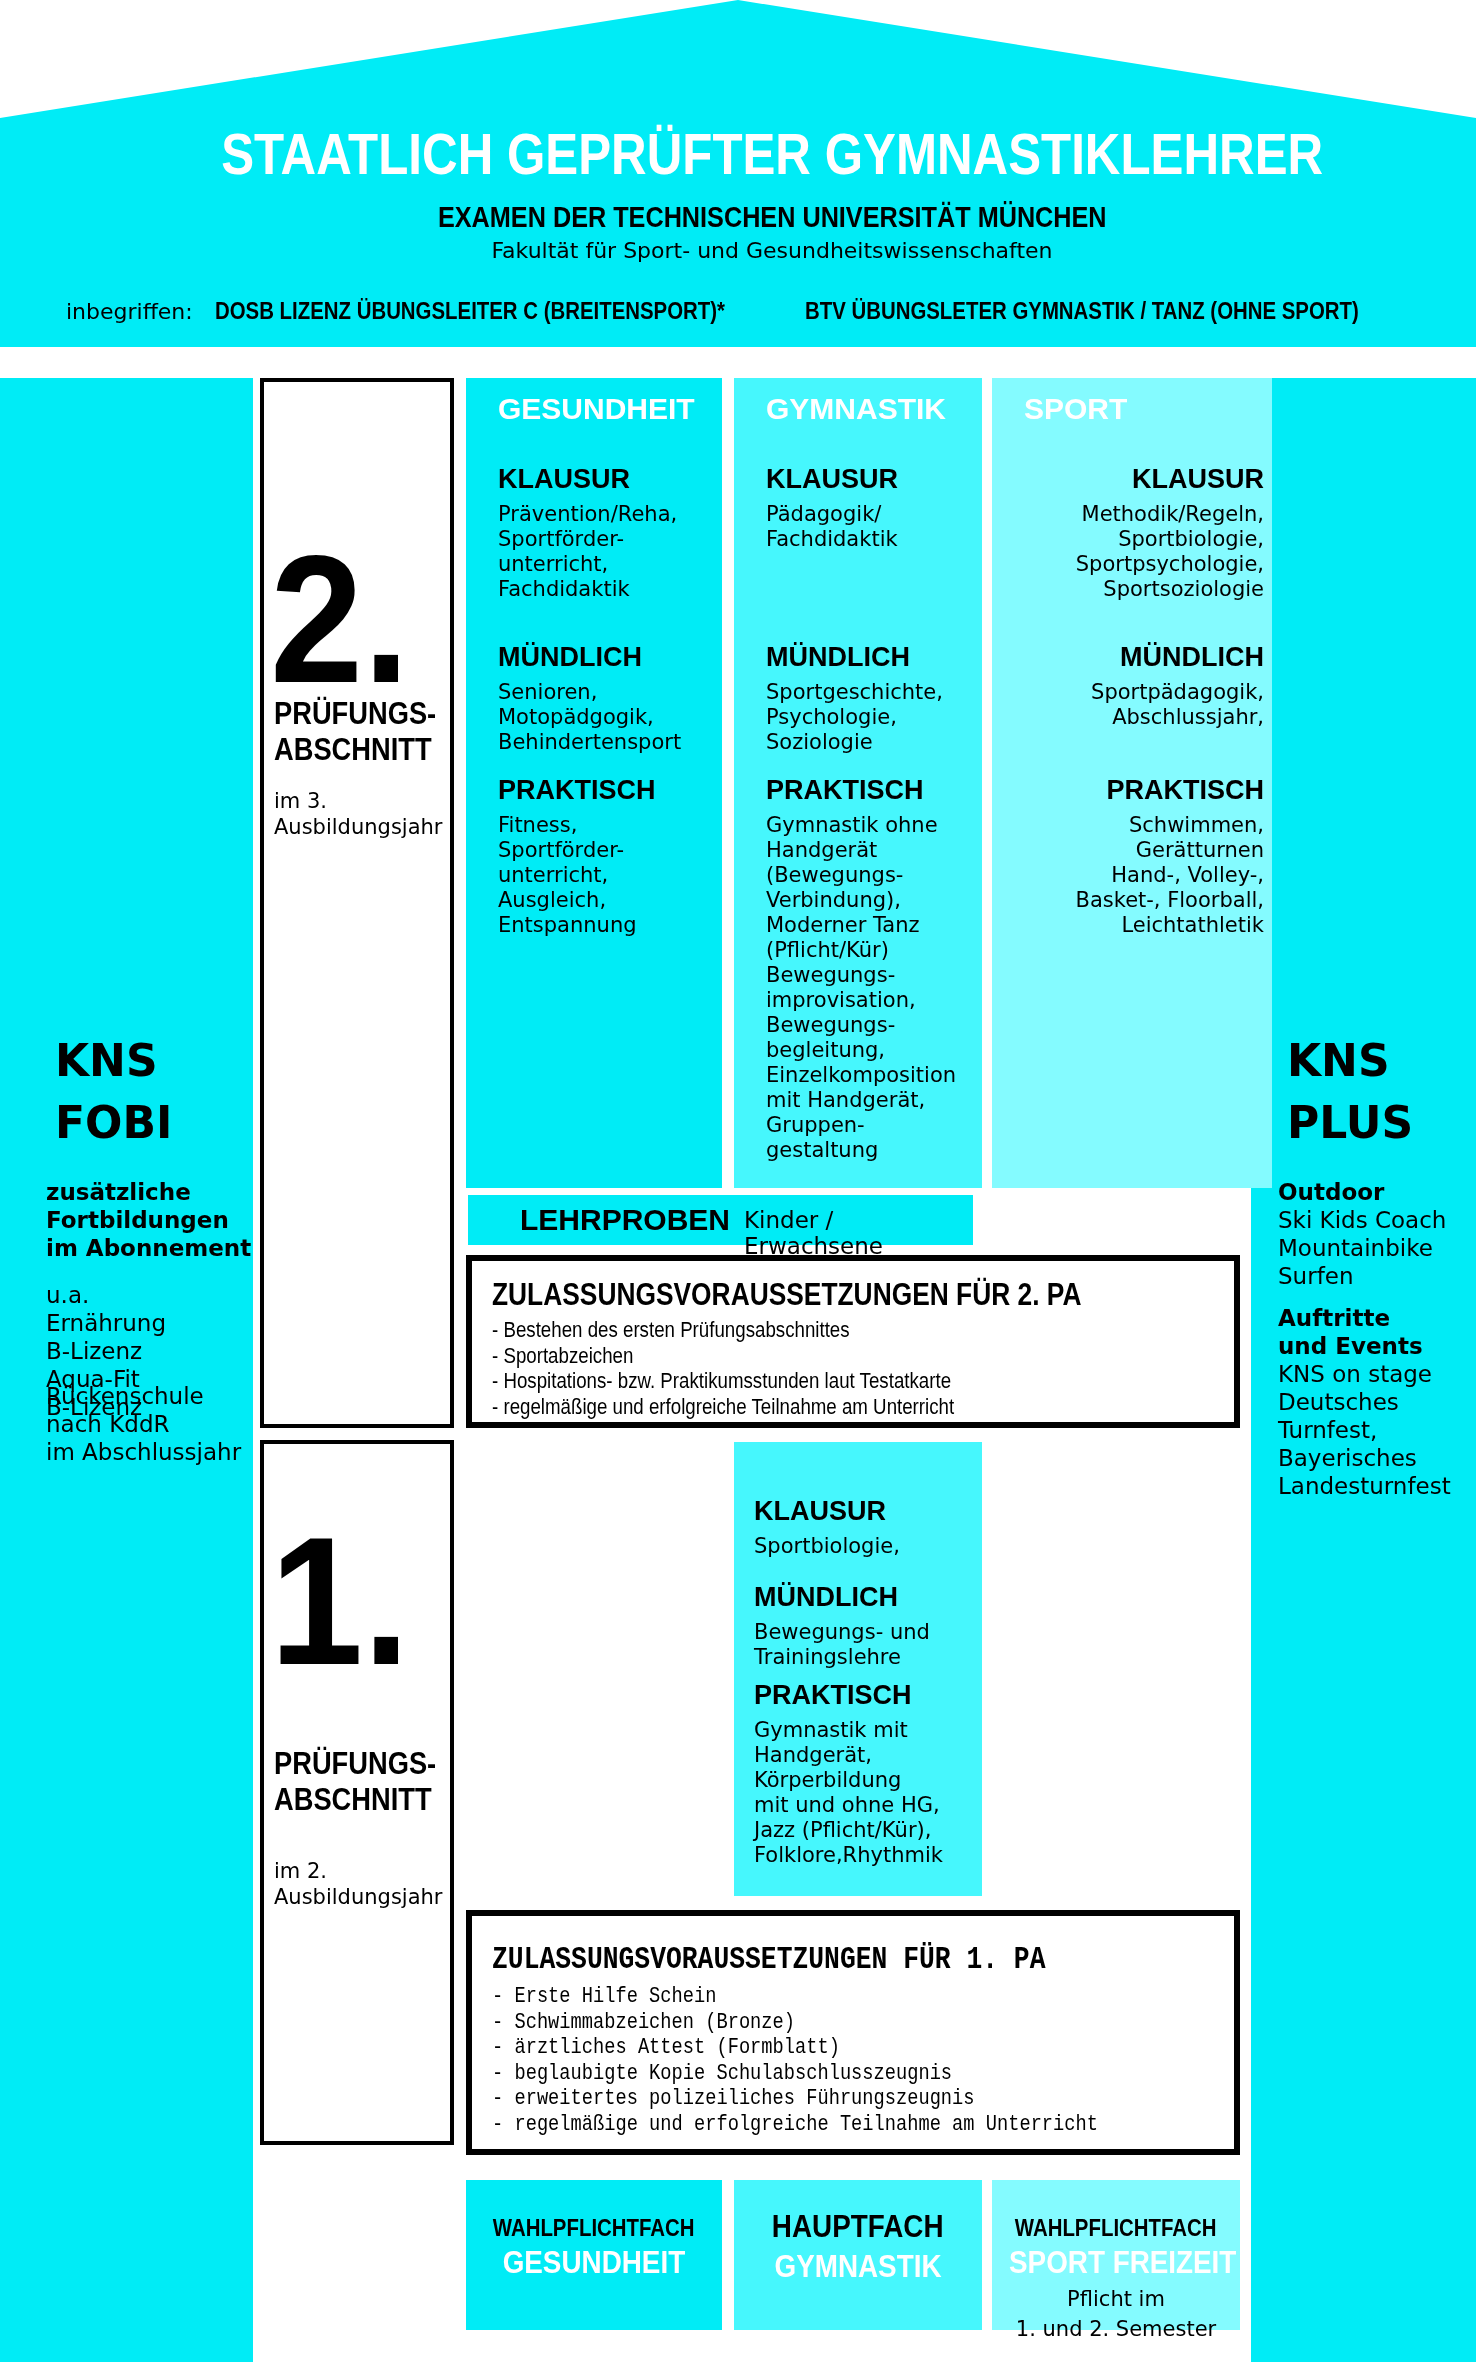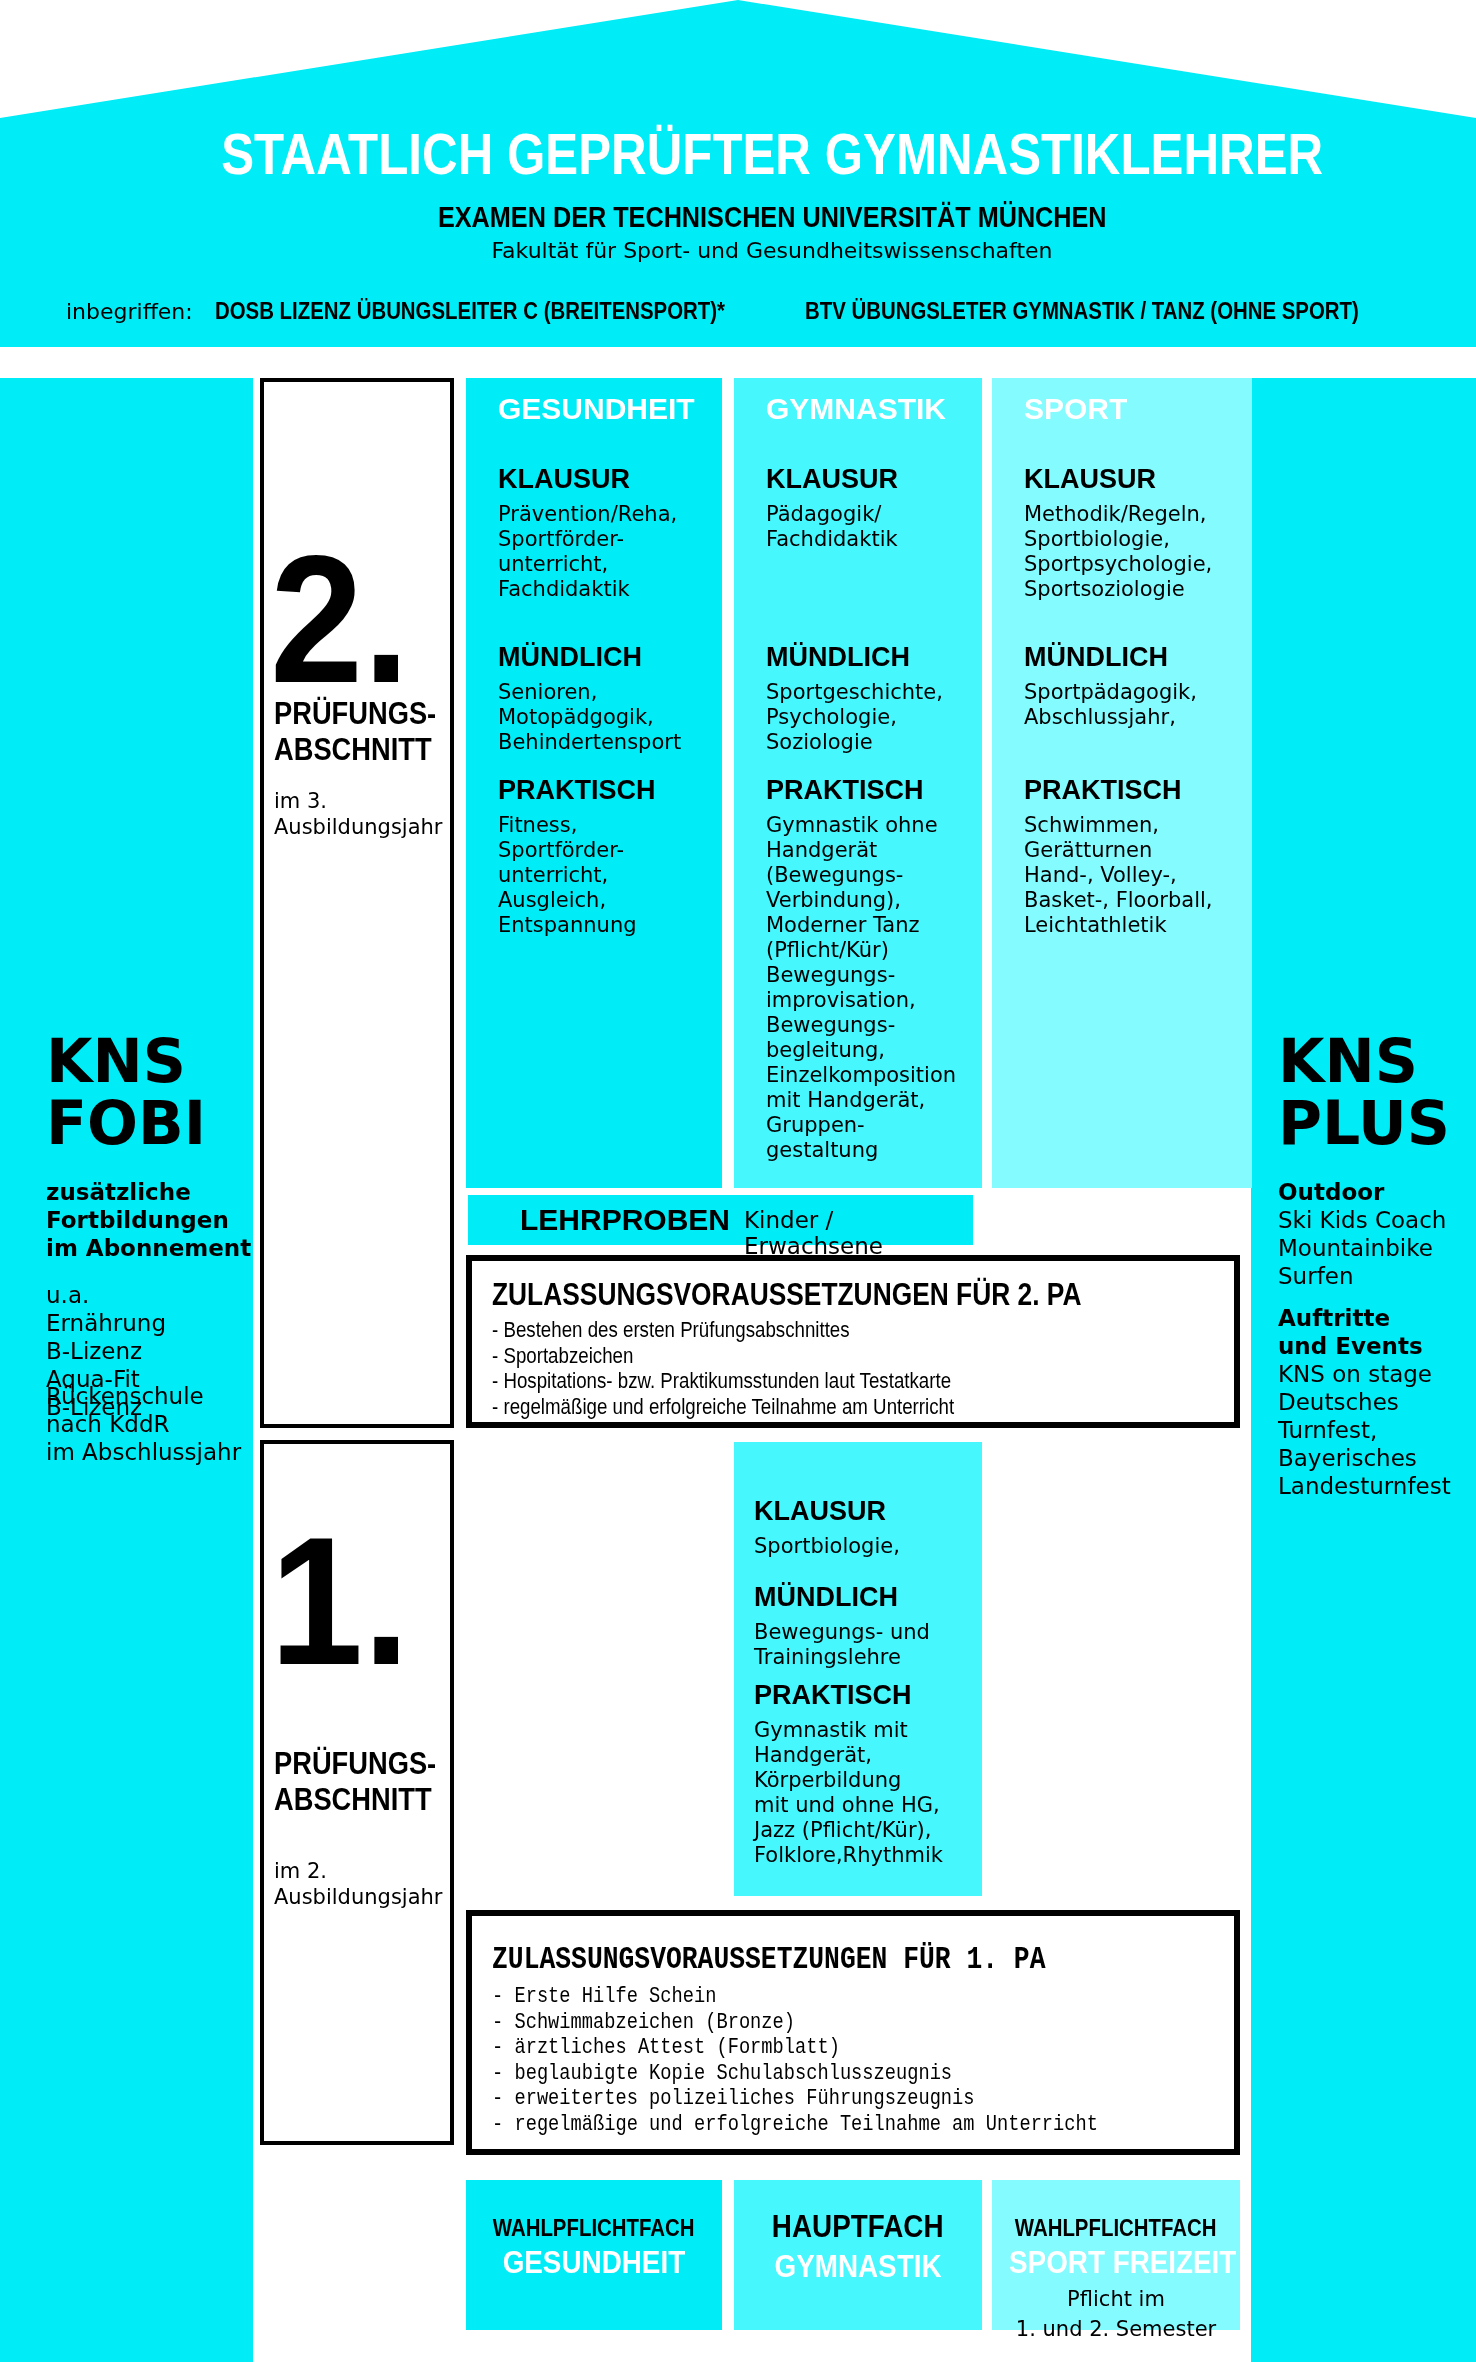--- a/index.html
+++ b/index.html
@@ -22,34 +22,34 @@
   
   #header{left:0;top:0;width:1476px;height:347px;
     clip-path:polygon(0 118px,738px 0,1476px 118px,1476px 347px,0 347px);}
   #main-title{top:120px;font-size:58px;letter-spacing:0px;}
   #subtitle{top:201px;font-size:29px;}
   #faculty{top:238px;font-size:22px;}
   .incl{top:297px;font-size:24px;}
   
   #band-left{left:0;top:378px;width:253px;height:1984px;}
   #band-right{left:1251px;top:378px;width:225px;height:1984px;}
-  .kns-title{font-size:60px;line-height:62px;font-weight:bold;}
+  .kns-title{font-size:44px;line-height:62px;font-weight:bold;margin-left:9px;}
   .side-list{font-size:23px;line-height:28px;}
   
   .numbox{width:186px;background:#fff;border:4px solid #000;}
   #box2{left:260px;top:378px;height:1042px;}
   #box1{left:260px;top:1440px;height:697px;}
   .numeral{font-size:182px;font-weight:bold;line-height:182px;transform:scaleX(0.92);transform-origin:left top;}
   .pline{font-size:31px;font-weight:bold;transform:scaleX(0.88);transform-origin:left top;white-space:nowrap;}
   .when{font-size:21px;line-height:26px;}
   
   .col{top:378px;height:810px;}
   #col-0{left:466px;width:256px;}
   #col-1{left:734px;width:248px;}
-  #col-2{left:992px;width:260px;}
+  #col-2{left:992px;width:280px;text-align:right;}
   .col-title{top:14px;left:32px;font-size:30px;font-weight:bold;color:#fff;}
   .sec{left:32px;right:8px;}
   .sec-h{font-size:27px;font-weight:bold;margin-bottom:7px;}
   .sec-lines{font-size:21px;line-height:25px;}
   .sec-k{top:86px;}
   .sec-m{top:264px;}
   .sec-p{top:397px;}
   
   #lehrproben{left:468px;top:1195px;width:505px;height:50px;}
   #lehr-label{left:34px;top:8px;font-size:30px;font-weight:bold;margin-left:18px;}

